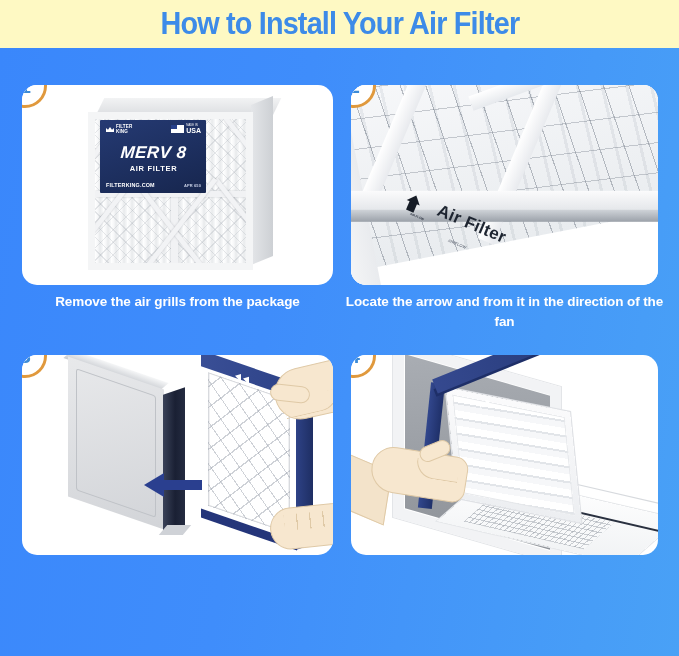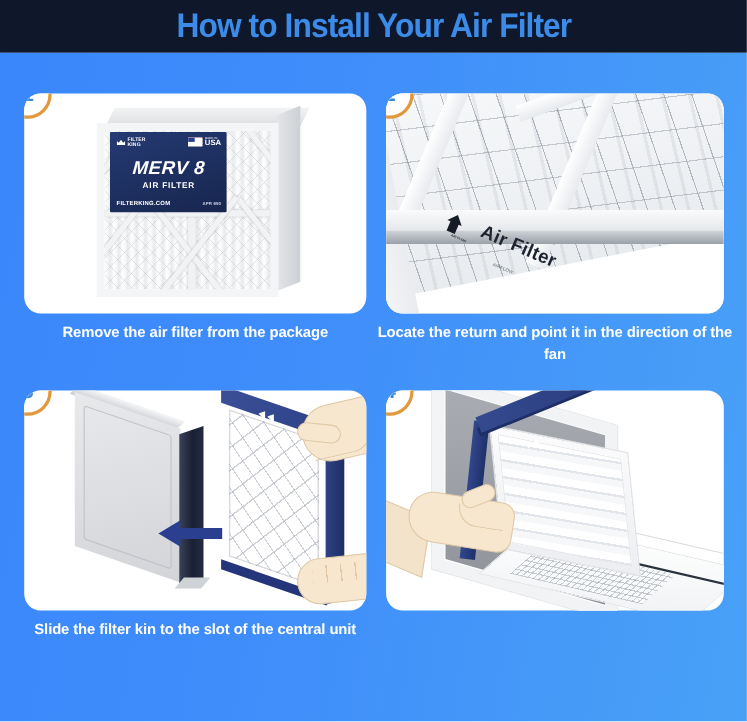--- a/index.html
+++ b/index.html
@@ -7,21 +7,21 @@
   body {
     font-family:"Liberation Sans", sans-serif;
     background:#ffffff;
     overflow:hidden;
   }
   .page { position:relative; width:679px; height:656px; background:#ffffff; }
 
   
   .title-band {
     position:absolute; left:0; top:0; width:679px; height:48px;
-    background:#0f172a;
+    background:#fef9c3;
     display:flex; align-items:center; justify-content:center;
   }
   .title-text {
     font-size:31px; font-weight:bold; letter-spacing:-0.9px;
     color:#3d8be8; white-space:nowrap;
     transform:scaleX(0.93); transform-origin:center;
   }
 
   
   .body-area {
@@ -494,21 +494,21 @@
                   <div class="f1-site">FILTERKING.COM</div>
                   <div class="f1-apr">APR 650</div>
                 </div>
               </div>
             </div>
           </div>
           <div class="badge">
             <span>1</span>
           </div>
         </div>
-        <div class="caption">Remove the air filter from the package</div>
+        <div class="caption">Remove the air grills from the package</div>
       </div>
 
       <div class="panel p2">
         <div class="card">
           <div class="art f2">
             <div class="f2-body">
               <div class="f2-mesh"></div>
               <div class="f2-pleatshade"></div>
               <div class="f2-brace-a"></div>
               <div class="f2-brace-b"></div>
@@ -520,21 +520,21 @@
               <div class="f2-arrow"></div>
               <div class="f2-arrowlbl">AIR FLOW</div>
               <div class="f2-txt">Air Filter</div>
               <div class="f2-sub">AIRFLOW</div>
             </div>
           </div>
           <div class="badge">
             <span>2</span>
           </div>
         </div>
-        <div class="caption">Locate the return and point it in the direction of the fan</div>
+        <div class="caption">Locate the arrow and from it in the direction of the fan</div>
       </div>
 
       <div class="panel p3">
         <div class="card">
           <div class="art f3">
             <div class="f3-unit-top"></div>
             <div class="f3-unit-face"></div>
             <div class="f3-unit-inner"></div>
             <div class="f3-unit-side"></div>
             <div class="f3-unit-lip"></div>
@@ -558,21 +558,20 @@
             </div>
 
             <div class="f3-hand-top"></div>
             <div class="f3-thumb-top"></div>
             <div class="f3-hand-bot"></div>
           </div>
           <div class="badge">
             <span>3</span>
           </div>
         </div>
-        <div class="caption">Slide the filter kin to the slot of the central unit</div>
       </div>
 
       <div class="panel p4">
         <div class="card">
           <div class="art f4">
             <div class="f4-wallframe"></div>
             <div class="f4-cavity"></div>
 
             <div class="f4-ceil"></div>
             <div class="f4-ceilmesh"></div>

